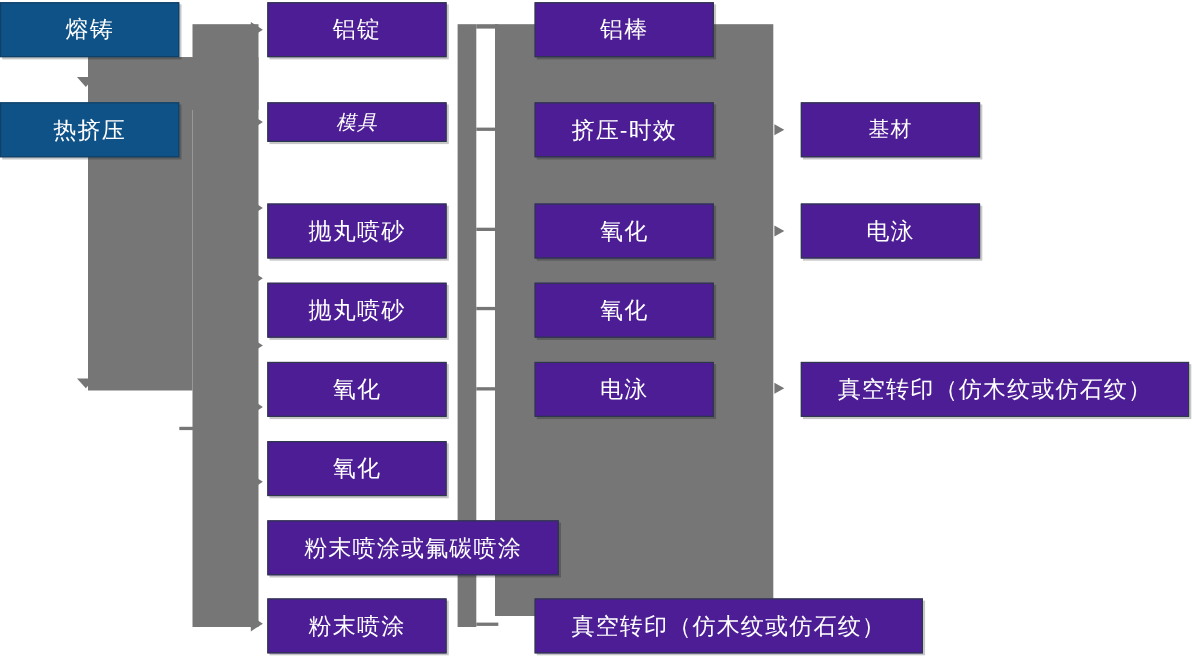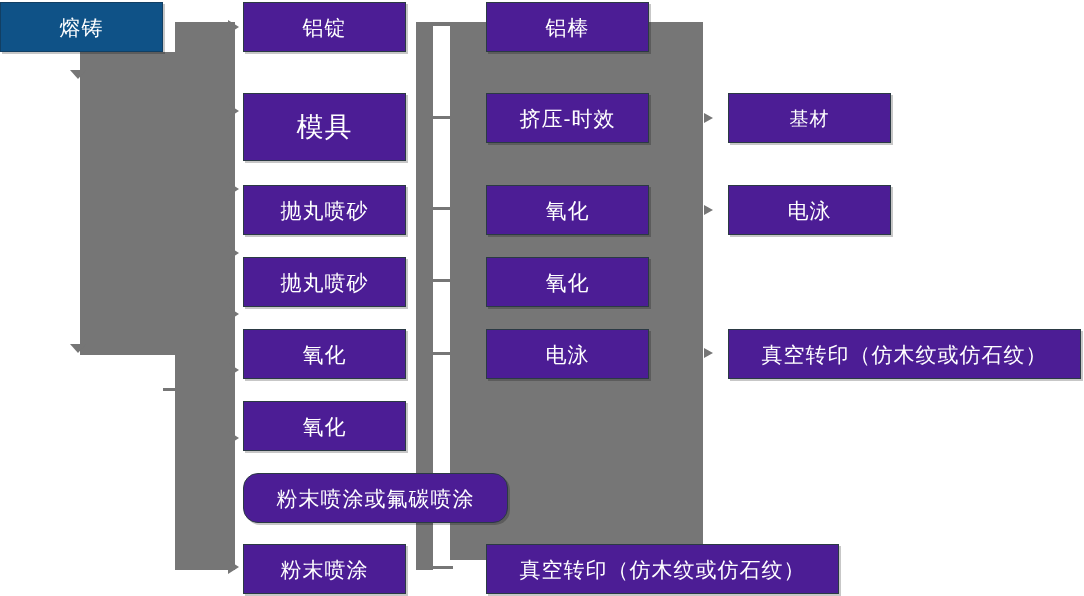--- a/index.html
+++ b/index.html
@@ -85,40 +85,43 @@
 
   <div class="gray" style="left:450px;top:22px;width:253px;height:538px;"></div>
 
   <div class="arrow small" style="left:704px;top:113px;"></div>
   <div class="arrow small" style="left:704px;top:205px;"></div>
   <div class="arrow small" style="left:704px;top:348px;"></div>
 
   <div class="box dark" style="left:0px;top:2px;width:163px;height:50px;font-size:21px;">
     <span class="lbl">熔铸</span>
   </div>
+  <div class="box dark" style="left:0px;top:93px;width:163px;height:50px;font-size:21px;">
+    <span class="lbl">热挤压</span>
+  </div>
 
   <div class="box light" style="left:243px;top:2px;width:163px;height:50px;font-size:21px;">
     <span class="lbl">铝锭</span>
   </div>
-  <div class="box light" style="left:243px;top:93px;width:163px;height:68px;font-size:27px;">
+  <div class="box light" style="left:243px;top:93px;width:163px;height:36px;font-size:18px;font-style:italic;">
     <span class="lbl">模具</span>
   </div>
   <div class="box light" style="left:243px;top:185px;width:163px;height:50px;font-size:21px;">
     <span class="lbl">抛丸喷砂</span>
   </div>
   <div class="box light" style="left:243px;top:257px;width:163px;height:50px;font-size:21px;">
     <span class="lbl">抛丸喷砂</span>
   </div>
   <div class="box light" style="left:243px;top:329px;width:163px;height:50px;font-size:21px;">
     <span class="lbl">氧化</span>
   </div>
   <div class="box light" style="left:243px;top:401px;width:163px;height:50px;font-size:21px;">
     <span class="lbl">氧化</span>
   </div>
-  <div class="box light" style="left:243px;top:473px;width:265px;height:50px;font-size:21px;border-radius:15px;">
+  <div class="box light" style="left:243px;top:473px;width:265px;height:50px;font-size:21px;">
     <span class="lbl">粉末喷涂或氟碳喷涂</span>
   </div>
   <div class="box light" style="left:243px;top:544px;width:163px;height:50px;font-size:21px;">
     <span class="lbl">粉末喷涂</span>
   </div>
 
   <div class="box light" style="left:486px;top:93px;width:163px;height:50px;font-size:21px;">
     <span class="lbl">挤压-时效</span>
   </div>
   <div class="box light" style="left:486px;top:2px;width:163px;height:50px;font-size:21px;">

